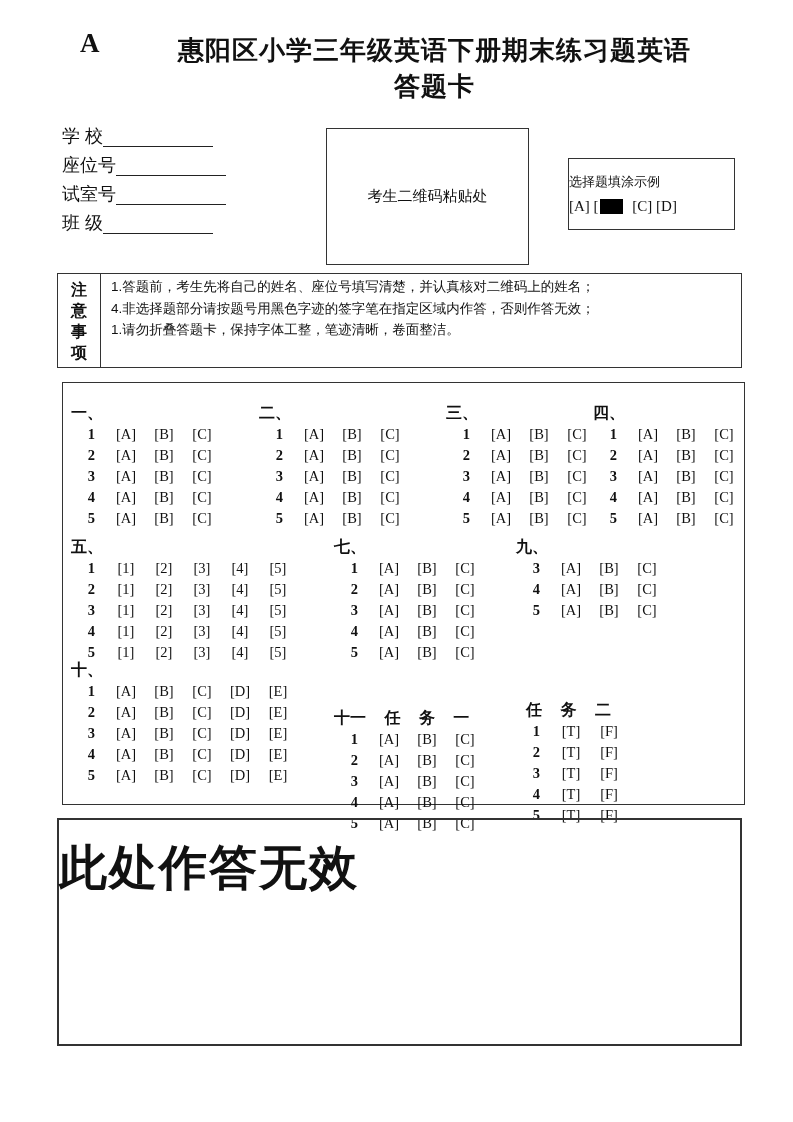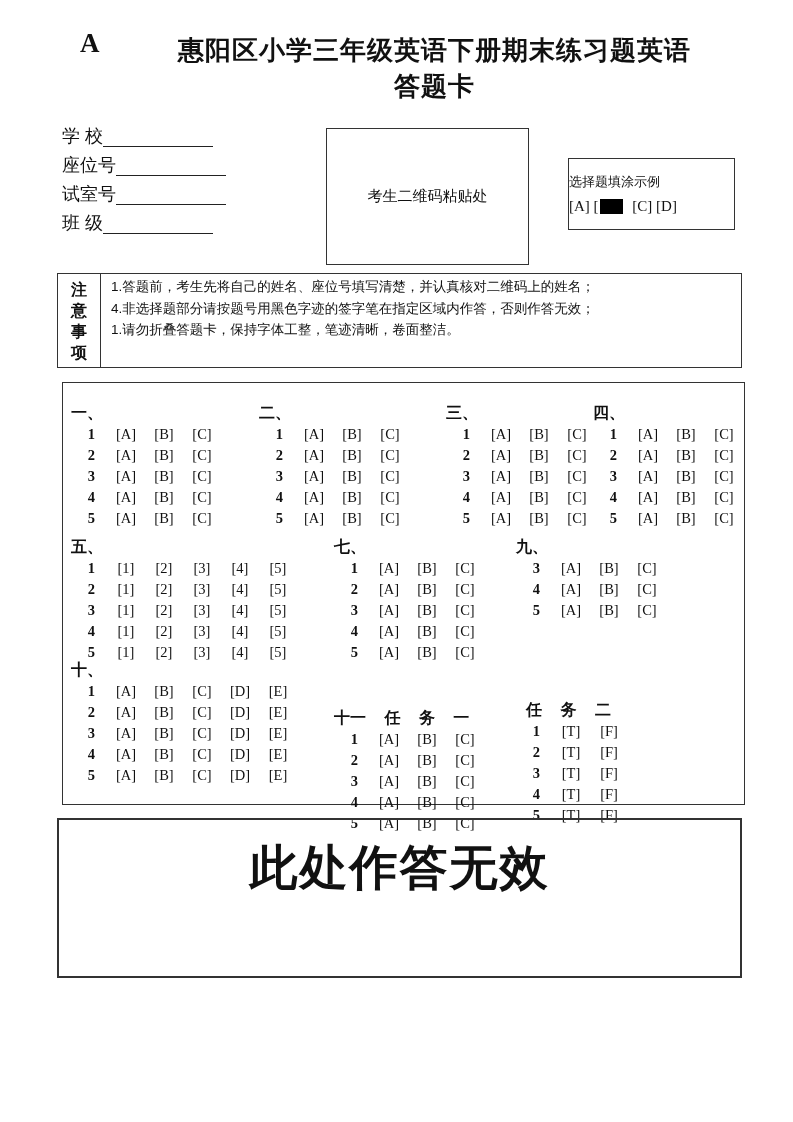--- a/index.html
+++ b/index.html
@@ -82,22 +82,22 @@
   .sec-5 { left:271px; top:152px; }
   .sec-6 { left:453px; top:152px; }
   .sec-7 { left:8px;   top:275px; }
   .sec-8 { left:271px; top:275px;margin-top:48px; }
   .sec-9 { left:453px; top:275px;margin-top:40px; }
   .sec-8 .sec-title { word-spacing:14px; }
   .sec-9 .sec-title { word-spacing:14px; padding-left:10px; }
 
   
   .invalid-box {
-    position:absolute; left:57px; top:818px; width:685px; height:160px;
-    border:2px solid #333; box-sizing:border-box; text-align:center;
+    position:absolute; left:57px; top:818px; width:685px; height:228px;
+    border:2px solid #333; box-sizing:border-box; 
   }
   .invalid-text {
     margin-top:16px; font-size:48px; font-weight:bold; letter-spacing:2px;
   }
 </style>
 </head>
 <body>
 
 <div class="page">
 

